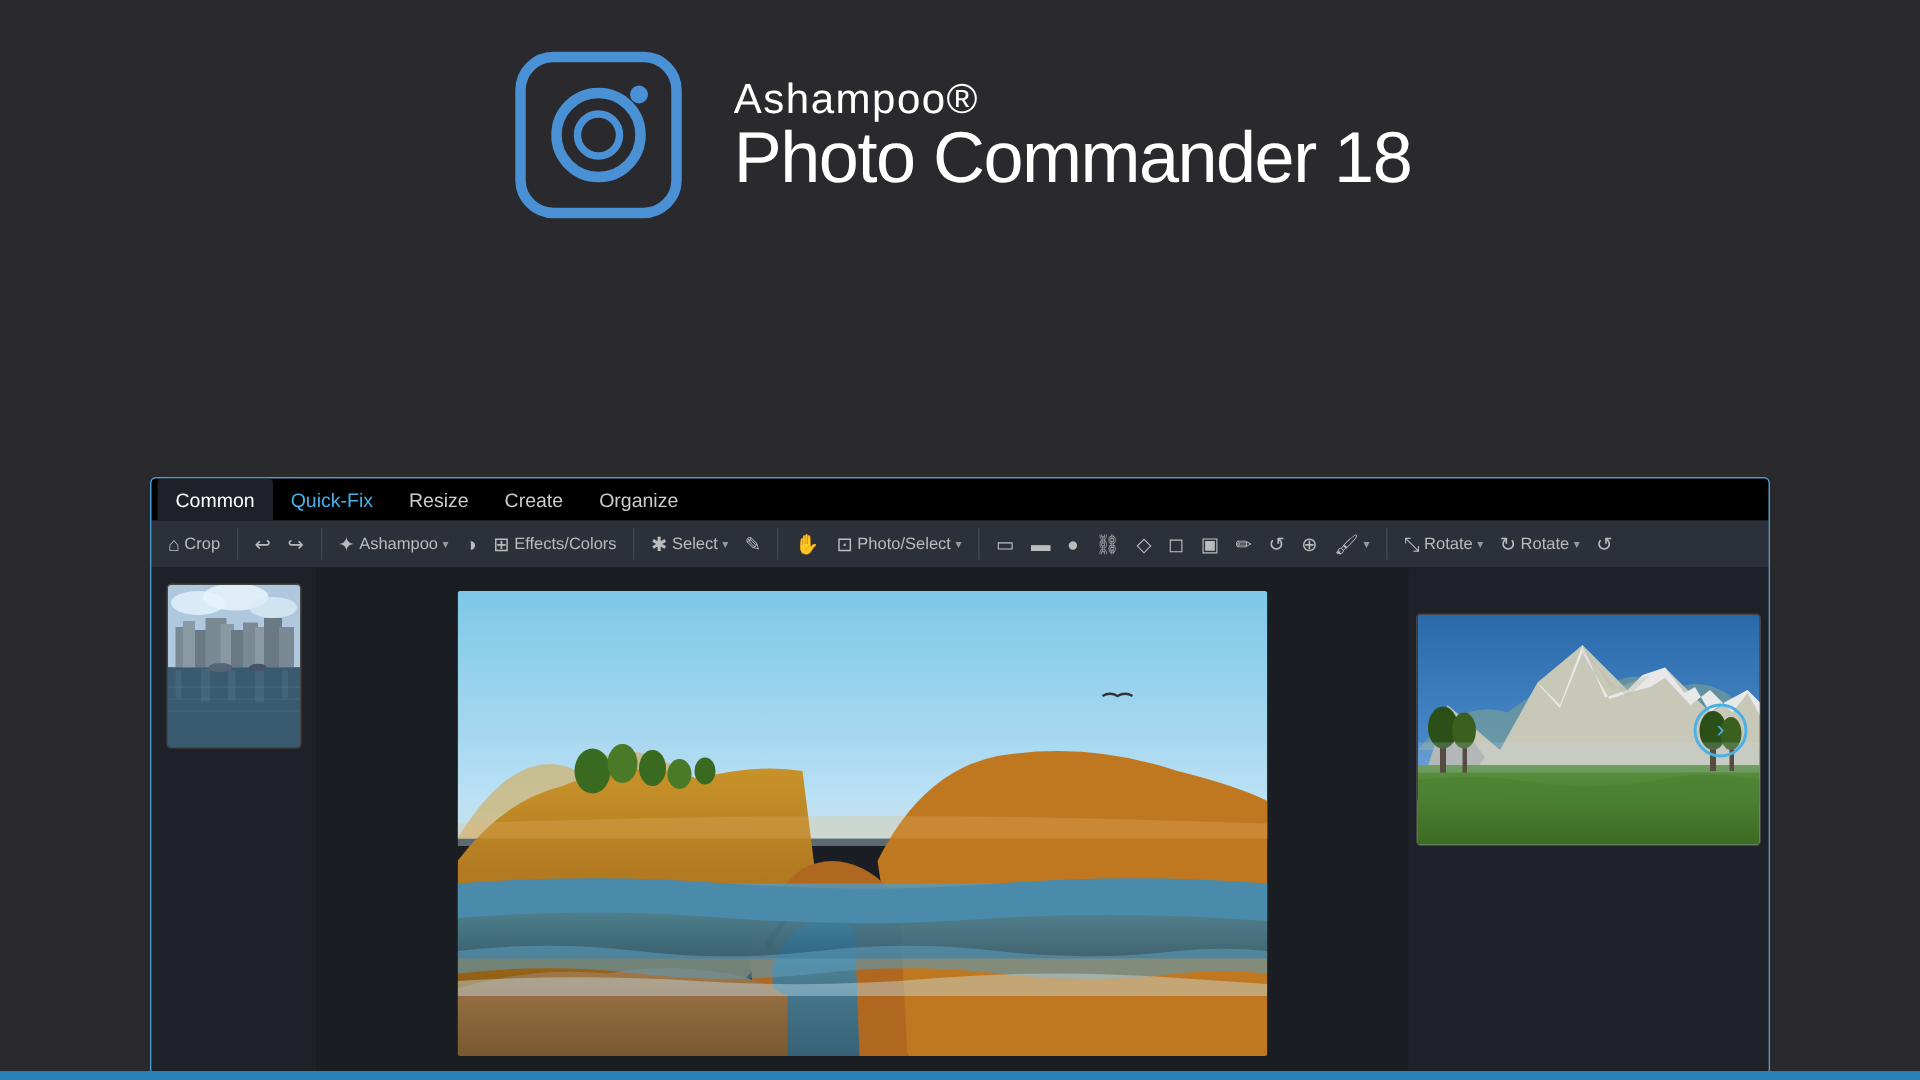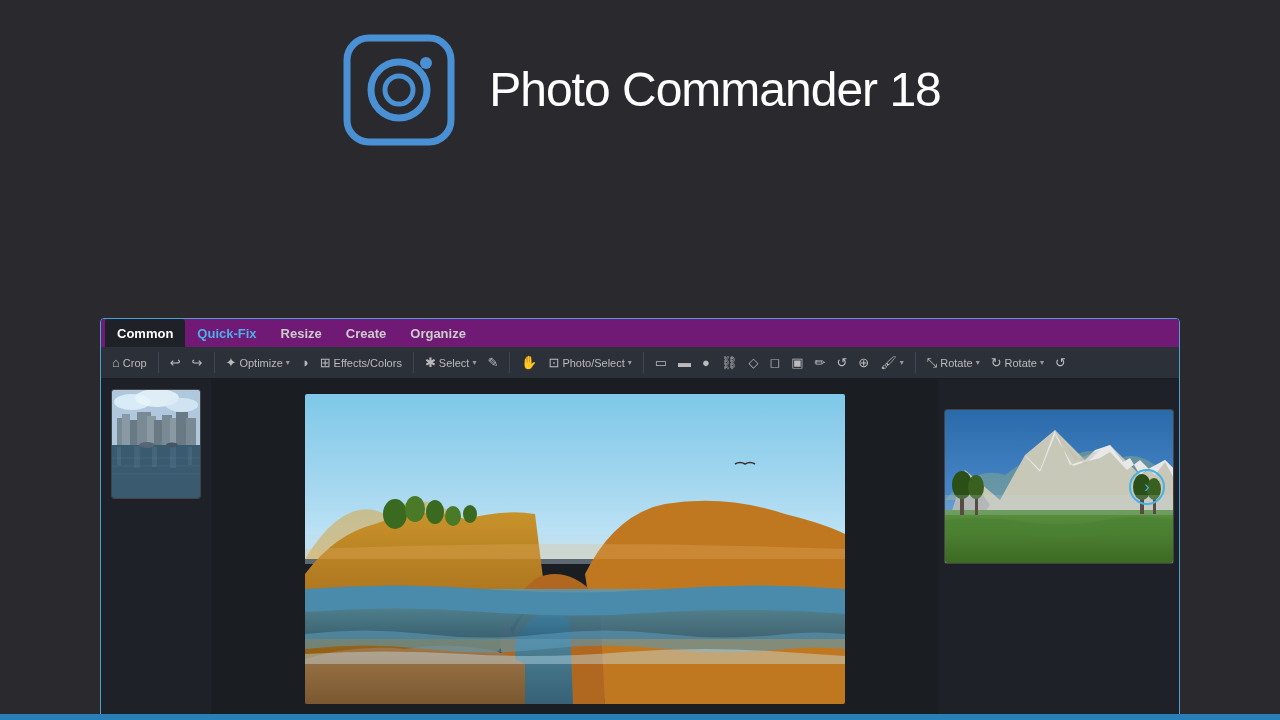--- a/index.html
+++ b/index.html
@@ -58,25 +58,24 @@
       background: #1e2228;
       border: 1px solid #4a9fd4;
       border-radius: 4px;
       overflow: hidden;
     }
 
     
     .menu-bar {
       display: flex;
       align-items: center;
-      background: #701a75;
+      background: #000000;
       height: 28px;
       padding: 0 4px;
       gap: 0;
-      font-weight: bold;
     }
 
     .menu-tab {
       padding: 4px 12px;
       font-size: 13px;
       color: #ccc;
       cursor: pointer;
       border-radius: 3px 3px 0 0;
       height: 28px;
       display: flex;
@@ -238,20 +237,21 @@
 <div class="logo-section">
 
   <svg class="logo-icon" viewBox="0 0 120 120" xmlns="http://www.w3.org/2000/svg">
     <rect x="8" y="8" width="104" height="104" rx="22" ry="22" fill="none" stroke="#4a90d4" stroke-width="7"></rect>
     <circle cx="60" cy="60" r="28" fill="none" stroke="#4a90d4" stroke-width="7"></circle>
     <circle cx="60" cy="60" r="14" fill="none" stroke="#4a90d4" stroke-width="5"></circle>
     <circle cx="87" cy="33" r="6" fill="#4a90d4"></circle>
   </svg>
 
   <div class="logo-text-block">
+    <div class="logo-brand">Ashampoo®</div>
     <div class="logo-product">Photo Commander 18</div>
   </div>
 </div>
 
 <div class="app-window">
 
   <div class="menu-bar">
     <div class="menu-tab active">Common</div>
     <div class="menu-tab quick-fix">Quick-Fix</div>
     <div class="menu-tab">Resize</div>
@@ -270,21 +270,21 @@
       <div class="toolbar-btn">
           <span class="icon-sym">↩</span>
         </div>
       <div class="toolbar-btn">
           <span class="icon-sym">↪</span>
         </div>
     </div>
     <div class="toolbar-group">
       <div class="toolbar-btn">
         <span class="icon-sym">✦</span>
-        <span>Optimize</span>
+        <span>Ashampoo</span>
         <span class="toolbar-caret">▾</span>
       </div>
       <div class="toolbar-btn">
           <span class="icon-sym">◑</span>
         </div>
       <div class="toolbar-btn">
         <span class="icon-sym">⊞</span>
         <span>Effects/Colors</span>
       </div>
     </div>

